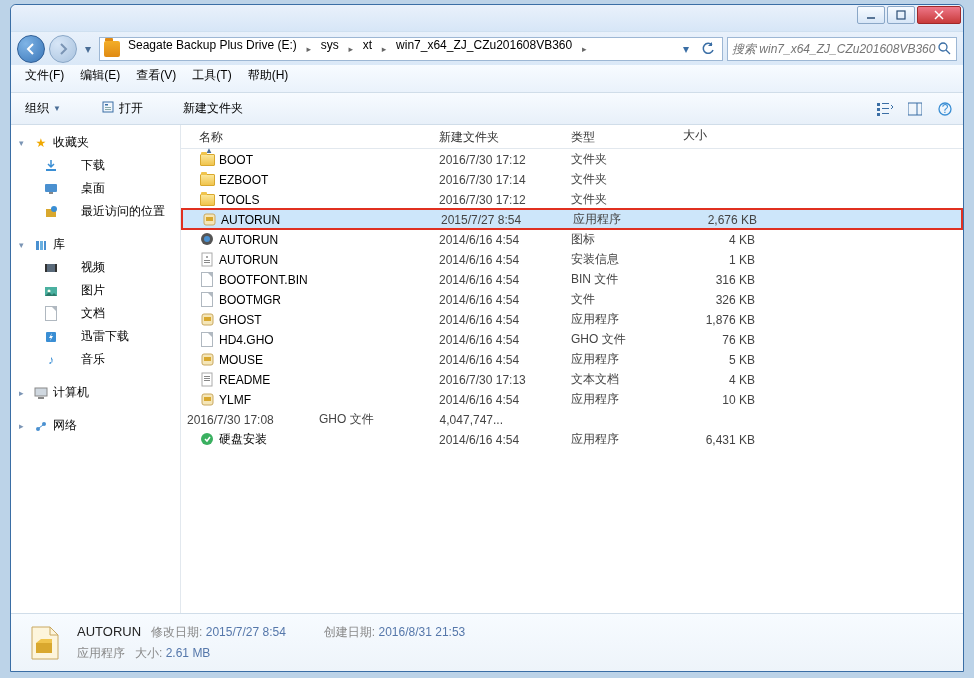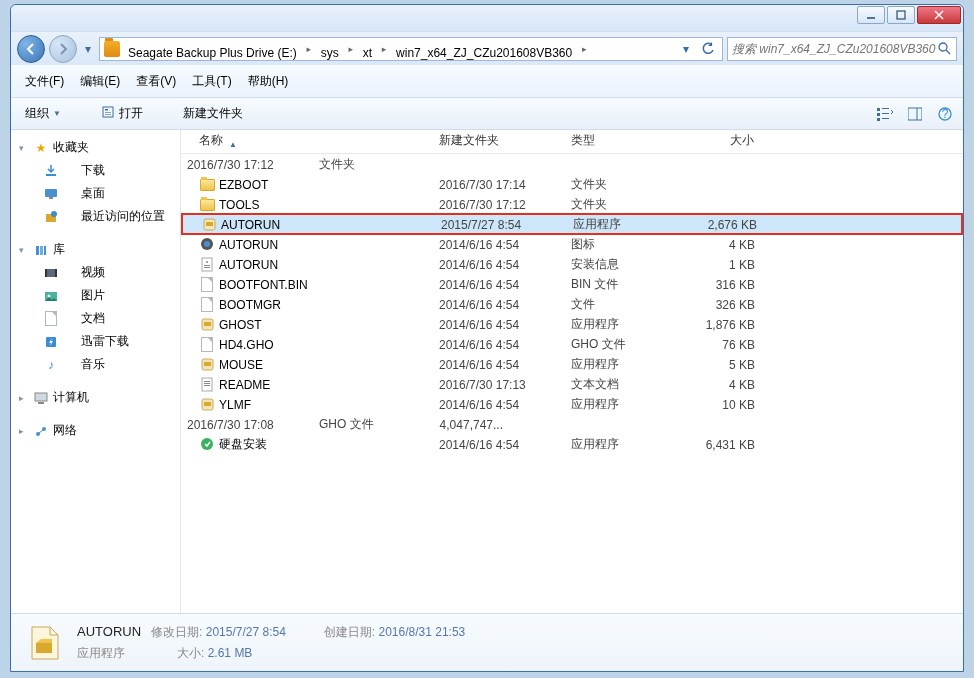--- a/index.html
+++ b/index.html
@@ -16,32 +16,32 @@
 
 .navrow { height: 34px; background: linear-gradient(#e9f1fb,#dae8f7); display:flex; align-items:center; padding: 0 6px; gap:4px; border-top:1px solid #cfe0f0; }
 .navbtn { width:28px; height:28px; border-radius:50%; background: radial-gradient(circle at 30% 30%, #7fb4e6, #3a76b8); border:1px solid #2f5e96; display:flex; align-items:center; justify-content:center; color:#fff; cursor:pointer; }
 .navbtn.disabled { background: radial-gradient(circle at 30% 30%, #d7e6f7, #a8c2de); border-color:#8aa7c7; color:#7a94b4; }
 .navbtn svg { width:14px; height:14px; }
 .dropdown-mini { width:14px; display:flex; align-items:center; justify-content:center; color:#4a6d96; cursor:pointer; }
 
 .address { flex:1; height:24px; background:#fff; border:1px solid #9db7d4; display:flex; align-items:center; padding:0 4px; gap:2px; }
 .crumb-icon { width:16px; height:16px; background:linear-gradient(#f3ae29,#e08a12); border-radius:2px; margin-right:2px; position:relative; }
 .crumb-icon::before { content:""; position:absolute; top:-3px; left:1px; width:8px; height:3px; background:#e08a12; border-radius:1px 1px 0 0; }
-.crumb { padding:0 4px; height:22px; display:flex; align-items:flex-end; cursor:pointer; }
+.crumb { padding:0 4px; height:22px; display:flex; align-items:flex-start; cursor:pointer; }
 .crumb-sep { width:12px; height:22px; display:flex; align-items:center; justify-content:center; color:#666; font-size:9px; cursor:pointer; }
 
 .addr-right { display:flex; align-items:center; margin-left:auto; gap:2px; }
 .addr-btn { width:20px; height:20px; display:flex; align-items:center; justify-content:center; color:#3a6ea5; cursor:pointer; }
 
 .search { width:230px; height:24px; background:#fff; border:1px solid #9db7d4; display:flex; align-items:center; padding:0 4px; }
 .search input { border:none; outline:none; flex:1; font-style:italic; color:#888; background:transparent; }
 .search-icon { color:#3a6ea5; width:16px; display:flex; align-items:center; justify-content:center; }
 
 
-.menubar { height:22px; background:linear-gradient(#f7fbff,#eaf2fb); border-bottom:1px solid #d0dde9; display:flex; align-items:center; padding:16px 8px; gap:4px; }
+.menubar { height:28px; background:linear-gradient(#f7fbff,#eaf2fb); border-bottom:1px solid #d0dde9; display:flex; align-items:flex-start; padding:0 8px; gap:4px; }
 .menuitem { padding:2px 6px; cursor:pointer; }
 
 
 .toolbar { height:32px; background:linear-gradient(#f7fbff,#e8f0f9); border-bottom:1px solid #d0dde9; display:flex; align-items:center; padding:0 8px; gap:28px; }
 .toolitem { display:flex; align-items:center; gap:4px; padding:2px 6px; cursor:pointer; }
 .tool-caret { font-size:8px; color:#4a6d96; }
 .tool-right { margin-left:auto; display:flex; align-items:center; gap:10px; }
 .iconbtn { width:20px; height:20px; display:flex; align-items:center; justify-content:center; color:#3a6ea5; cursor:pointer; }
 
 
@@ -55,21 +55,21 @@
 .sghead .gicon { width:16px; height:16px; display:flex; align-items:center; justify-content:center; }
 .sitem { display:flex; align-items:center; gap:22px; padding:3px 8px 3px 32px; cursor:pointer; }
 .sicon { width:16px; height:16px; display:flex; align-items:center; justify-content:center; }
 .star { color:#f0a800; }
 .libicon { color:#3a6ea5; }
 .compicon { color:#4a6d96; }
 
 
 .content { flex:1; display:flex; flex-direction:column; min-width:0; }
 .listhead { height:24px; border-bottom:1px solid #e2e8ee; display:flex; align-items:center; color:#333; }
-.col { padding:4px 6px; border-right:1px solid transparent; display:flex; align-items:flex-end; height:100%; }
+.col { padding:4px 6px; border-right:1px solid transparent; display:flex; align-items:flex-start; height:100%;flex-direction:column; }
 .col-name { width:252px; padding-left:18px; }
 .col-date { width:132px; }
 .col-type { width:112px; }
 .col-size { width:92px; justify-content:flex-end; padding-right:14px; }
 .sort-arrow { margin-left:6px; font-size:8px; color:#4a6d96; }
 
 .rows { flex:1; overflow:auto; position:relative; }
 .row { height:20px; display:flex; align-items:center; padding-top:1px; }
 .row.selected { background:#cde6fa; }
 .row.highlighted { border:2px solid #e03020; margin:-1px 0; height:22px; }
@@ -347,20 +347,26 @@
         <div class="col col-name">
             <span>名称</span>
             <span class="sort-arrow">▲</span>
           </div>
         <div class="col col-date">新建文件夹</div>
         <div class="col col-type">类型</div>
         <div class="col col-size">大小</div>
       </div>
       <div class="rows" id="rows">
           <div class="row">
+            <div class="rname">
+              <span class="ficon">
+                <span class="folder-ic"></span>
+              </span>
+              <span>BOOT</span>
+            </div>
             <div class="rdate">2016/7/30 17:12</div>
             <div class="rtype">文件夹</div>
             <div class="rsize"></div>
           </div>
           <div class="row">
             <div class="rname">
               <span class="ficon">
                 <span class="folder-ic"></span>
               </span>
               <span>EZBOOT</span>
@@ -548,18 +554,18 @@
         </svg>
     </div>
     <div class="dinfo">
       <div class="dline1">
         <span class="dname">AUTORUN</span>
         <span class="dmeta"><span class="lbl">修改日期:</span> <span>2015/7/27 8:54</span></span>
         <span class="dmeta" style="margin-left:28px"><span class="lbl">创建日期:</span> <span>2016/8/31 21:53</span></span>
       </div>
       <div class="dline1" style="margin-top:2px">
         <span class="dsub">应用程序</span>
-        <span class="dmeta" style="margin-left:42px"><span class="lbl">大小:</span> <span>2.61 MB</span></span>
+        <span class="dmeta" style=""><span class="lbl">大小:</span> <span>2.61 MB</span></span>
       </div>
     </div>
   </div>
 
 </div>
 
 </body></html>

